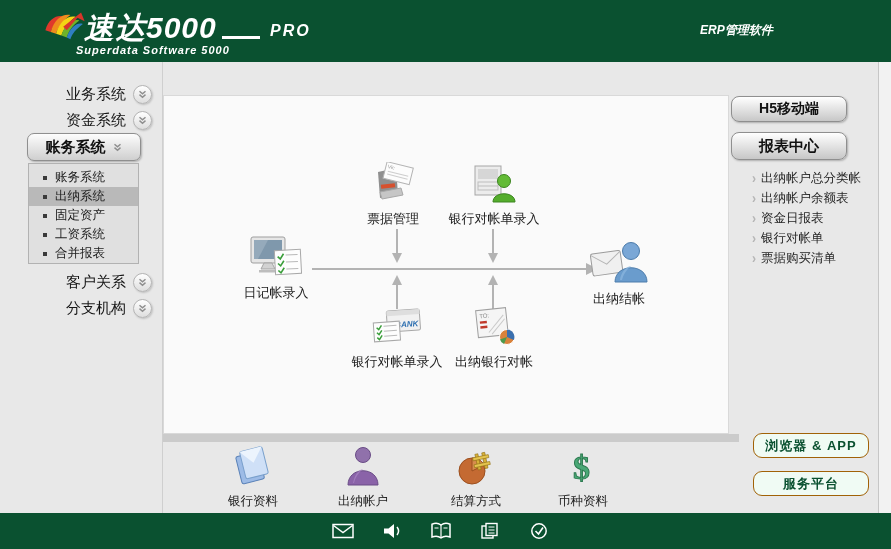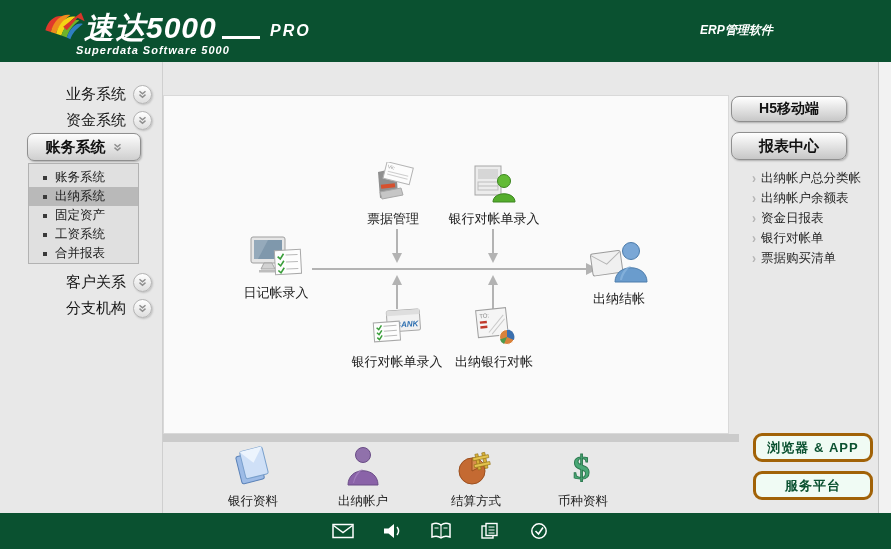--- a/index.html
+++ b/index.html
@@ -54,21 +54,21 @@
   .tool-item .fc-label{font-size:12.5px;}
 
   
   .gray-btn{position:absolute;left:731px;width:114px;height:24px;border:1px solid #8f8f8f;
             border-radius:8px;background:linear-gradient(#ffffff,#c7c7c7);cursor:pointer;
             display:flex;align-items:center;justify-content:center;font-size:14px;font-weight:bold;
             color:#111;box-shadow:1px 1px 2px rgba(0,0,0,.25);}
   .r-link{position:absolute;left:752px;width:128px;height:18px;display:flex;align-items:center;
           gap:5px;font-size:12.5px;color:#262626;cursor:pointer;white-space:nowrap;}
   .r-link .chev{color:#b5b5b5;font-size:12px;font-weight:bold;transform:scaleY(1.2);}
-  .green-btn{position:absolute;left:753px;width:114px;height:23px;border:3px solid #a16207;
+  .green-btn{position:absolute;left:753px;width:114px;height:23px;border:1px solid #a16207;
              border-radius:9px;background:#f0fbf4;cursor:pointer;display:flex;align-items:center;
              justify-content:center;font-size:13px;font-weight:bold;color:#0a5130;letter-spacing:1px;}
   .right-strip{position:absolute;left:878px;top:0;width:13px;height:451px;background:#f2f2f2;
                border-left:1px solid #c6c6c6;box-sizing:border-box;}
 
   
   .footer{position:absolute;left:0;top:513px;width:891px;height:36px;background:#0a5130;}
   .footer-icons{position:absolute;left:332px;top:9px;display:flex;gap:27px;}
   .footer-icons span{display:inline-flex;width:22px;height:18px;cursor:pointer;}
 </style>

